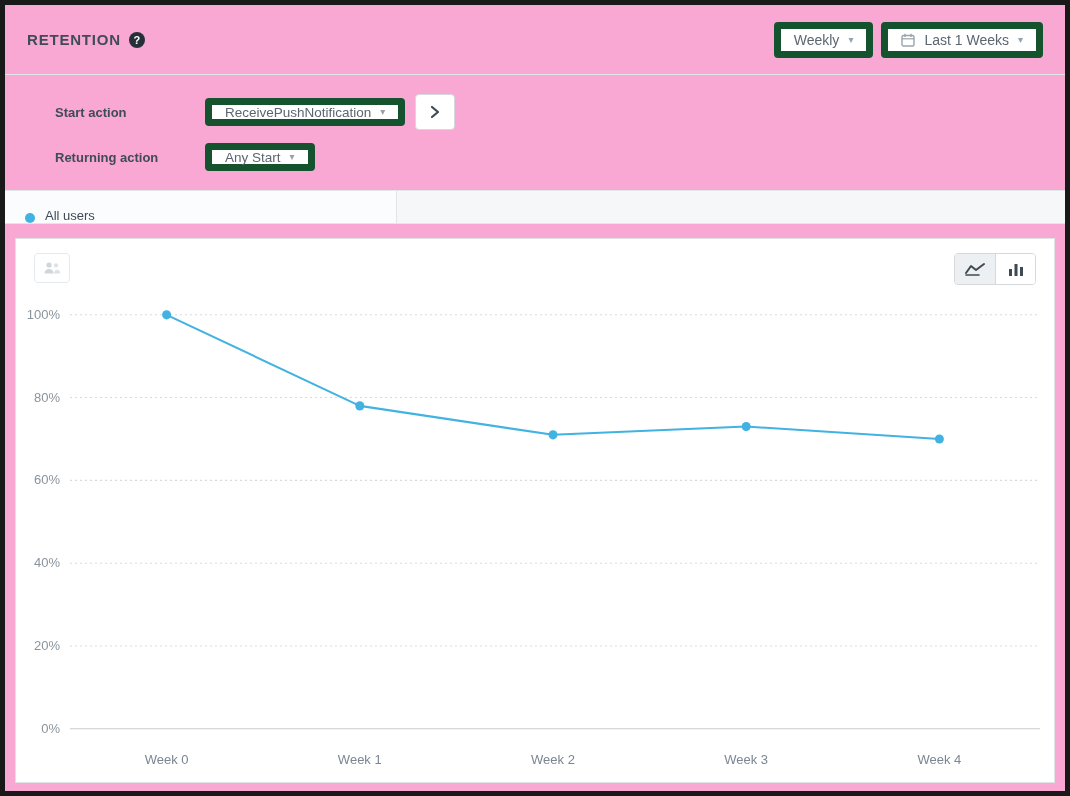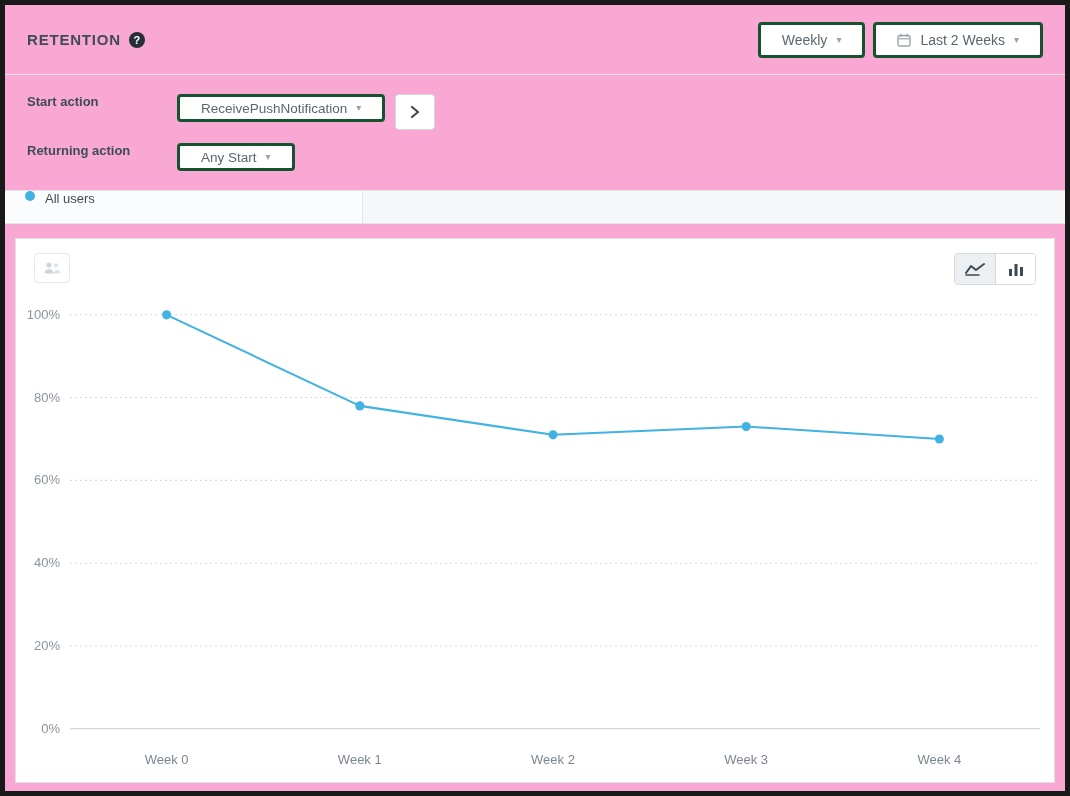--- a/index.html
+++ b/index.html
@@ -32,54 +32,54 @@
     width: 16px; height: 16px; border-radius: 50%;
     background: #262f37; color: #ffffff;
     font-size: 11px; font-weight: 700;
     display: inline-flex; align-items: center; justify-content: center;
     cursor: pointer;
   }
   .header-right { margin-left: auto; display: flex; gap: 8px; }
 
   .dd {
     display: inline-flex; align-items: center; gap: 9px;
-    height: 36px; padding: 0 21px;
+    height: 36px; padding: 0 13px;
     background: #ffffff;
-    border: 3px solid #14532d; border-radius: 4px;
+    border: 7px solid #14532d; border-radius: 4px;
     font-size: 14px; color: #5b6670;
     cursor: pointer; white-space: nowrap;
   }
   .chev { font-size: 10px; color: #98a2aa; line-height: 1; }
 
   
   .filters {
     padding: 19px 22px;
     border-bottom: 1px solid #e2e6e9;
     display: flex; flex-direction: column; gap: 13px;
   }
-  .frow { display: flex; align-items: flex-start; }
+  .frow { display: flex; align-items: center; margin-left: 28px; }
   .flabel { width: 150px; font-size: 13px; font-weight: 700; color: #3f4b56; }
   .dd.filter-dd { height: 28px; font-size: 13.5px; }
   .next-btn {
     width: 40px; height: 36px; margin-left: 10px;
     border: 1px solid #d4d9dd; border-radius: 4px;
     background: #ffffff; cursor: pointer;
     display: inline-flex; align-items: center; justify-content: center;
   }
 
   
   .tabs-row {
     height: 33px; flex: 0 0 33px;
     display: flex; align-items: stretch;
     background: #f6f7f8;
     border-bottom: 1px solid #e2e6e9;
   }
   .tab {
-    width: 358px;
-    display: flex; align-items: flex-start; gap: 10px;
+    width: 392px;
+    display: flex; align-items: flex-end; gap: 10px;
     padding-left: 20px;
     background: #fbfcfd;
     border-right: 1px solid #e2e6e9;
     font-size: 13px; color: #3f4b56;
     cursor: pointer;
   }
   .tab-dot { width: 10px; height: 10px; border-radius: 50%; background: #41b2e1; }
 
   
   .chart-card {
@@ -128,21 +128,21 @@
       </div>
       <div class="dd">
         <span style="display:inline-flex;">
           <svg width="14" height="14" viewBox="0 0 14 14">
             <rect x="1" y="2.5" width="12" height="10.5" rx="1.5" fill="none" stroke="#9aa4ac" stroke-width="1.4"></rect>
             <line x1="4" y1="0.8" x2="4" y2="4" stroke="#9aa4ac" stroke-width="1.4"></line>
             <line x1="10" y1="0.8" x2="10" y2="4" stroke="#9aa4ac" stroke-width="1.4"></line>
             <line x1="1" y1="5.8" x2="13" y2="5.8" stroke="#9aa4ac" stroke-width="1.2"></line>
           </svg>
         </span>
-        <span>Last 2 Weeks</span>
+        <span>Last 1 Weeks</span>
         <span class="chev">▾</span>
       </div>
     </div>
   </div>
 
   <div class="filters">
     <div class="frow">
       <span class="flabel">Start action</span>
       <div class="dd filter-dd">
         <span>ReceivePushNotification</span>

